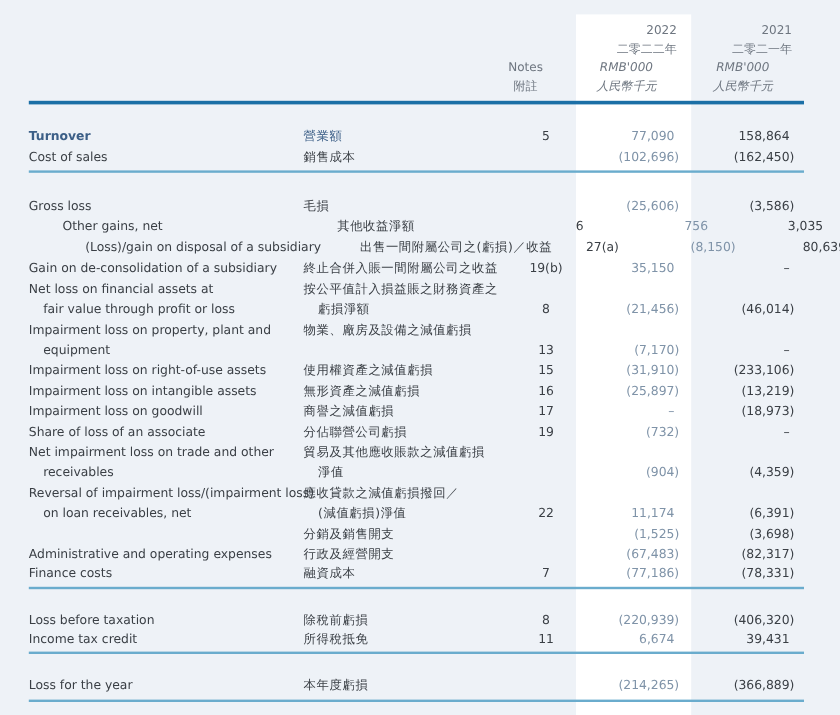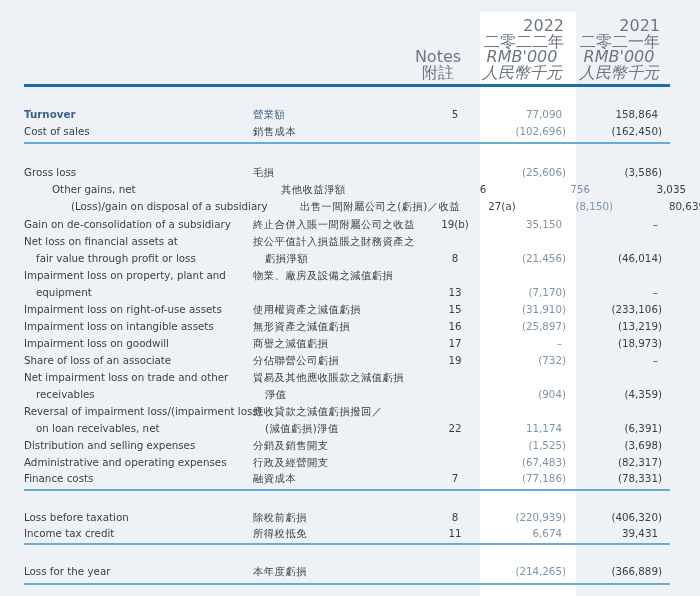--- a/index.html
+++ b/index.html
@@ -9,21 +9,21 @@
     font-family:"DejaVu Sans", sans-serif;
     color:#3a3f45;
     position:relative;
   }
   .hl-col {
     position:absolute; left:480px; top:12px; width:96px; bottom:0;
     background:#ffffff;
   }
   .page { position:absolute; left:0; top:0; width:700px; height:596px; }
   .hdr {
-    position:absolute; top:18px; font-size:16px; line-height:15.5px;
+    position:absolute; top:18px; font-size:10px; line-height:15.5px;
     color:#6e7680; text-align:right;
   }
   .hdr .it { font-style:italic;text-align:center; }
   .hdr-notes { left:412px; width:52px; top:49px; text-align:center; }
   .hdr-2022 { left:480px; width:84px; }
   .hdr-2021 { left:578px; width:82px; }
   .rule {
     position:absolute; left:24px; width:646px; height:2px; background:#6aaccd;
   }
   .rule.thick { height:3px; background:#1b6fa6; }
@@ -175,21 +175,20 @@
     <span class="zh">應收貸款之減值虧損撥回／</span>
   </div>
   <div class="row" style="top:420px;">
     <span class="en ind">on loan receivables, net</span>
     <span class="zh ind">(減值虧損)淨值</span>
     <span class="note">22</span>
     <span class="v22 pos">11,174</span>
     <span class="v21">(6,391)</span>
   </div>
   <div class="row" style="top:437px;">
-    <span class="en">Distribution and selling expenses</span>
     <span class="zh">分銷及銷售開支</span>
     <span class="note"></span>
     <span class="v22">(1,525)</span>
     <span class="v21">(3,698)</span>
   </div>
   <div class="row" style="top:454px;">
     <span class="en">Administrative and operating expenses</span>
     <span class="zh">行政及經營開支</span>
     <span class="note"></span>
     <span class="v22">(67,483)</span>

